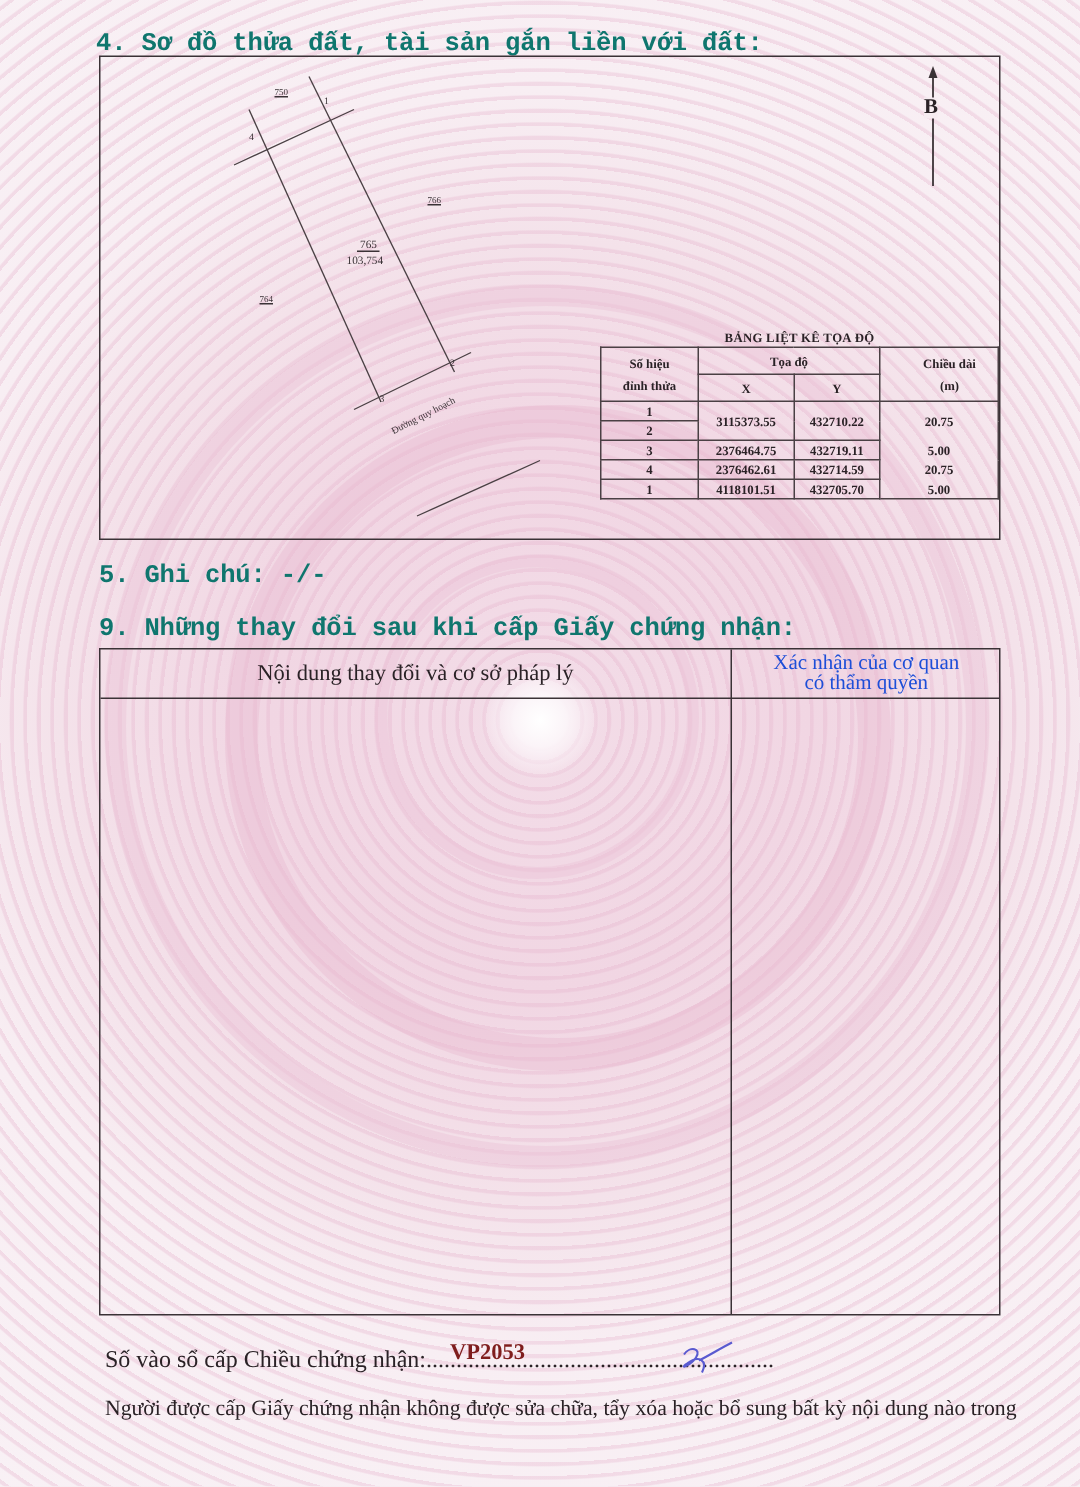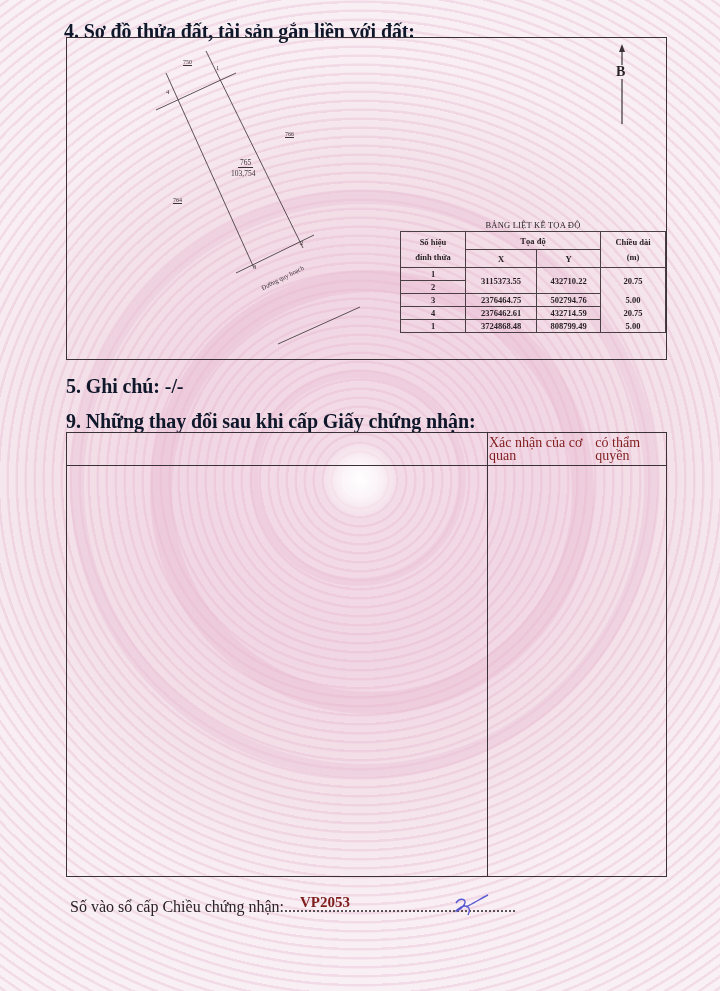--- a/index.html
+++ b/index.html
@@ -16,32 +16,32 @@
       repeating-radial-gradient(circle at 360px 480px, rgba(230,180,205,0.35) 0px, rgba(230,180,205,0.35) 2px, transparent 3px, transparent 9px),
       radial-gradient(circle at 360px 480px, #f3dde8 0px, #f1d6e3 180px, #f4e2ea 320px, #f8eef3 420px, #f9f2f6 700px);
   }
   .bg-ring {
     position: absolute; border-radius: 50%; z-index: 0;
     border: 14px solid rgba(235,195,215,0.45);
   }
   .content { position: absolute; inset: 0; z-index: 1; }
 
   .h-section {
-    position: absolute; font-weight: bold; font-size: 20px; color: #0f172a;
-    letter-spacing: -0.1px; white-space: nowrap;
+    position: absolute; font-weight: bold; font-size: 17px; color: #0f766e;
+    letter-spacing: -0.1px; white-space: nowrap; font-family: Liberation Mono, monospace;
   }
   .map-box {
     position: absolute; left: 66px; top: 37px; width: 599px; height: 321px;
     border: 1.5px solid #3a3236;
   }
   .map-svg { position: absolute; left: 0; top: 0; }
 
   .coord-title {
     position: absolute; left: 400px; top: 220px; width: 266px; text-align: center;
-    font-size: 8.5px; font-weight: normal; color: #2a2226; letter-spacing: 0.2px;
+    font-size: 8.5px; font-weight: bold; color: #2a2226; letter-spacing: 0.2px;
   }
   table.coords {
     position: absolute; left: 400px; top: 231px; width: 266px;
     border-collapse: collapse; font-size: 8.5px; font-weight: bold; color: #2a2226;
   }
   table.coords td, table.coords th {
     border: 1px solid #4a4044; text-align: center; padding: 0; height: 12px; font-weight: bold;
   }
   table.coords th { height: 17px; }
 
@@ -53,22 +53,22 @@
     position: absolute; left: 0; top: 0; right: 0; height: 32px;
     border-bottom: 1.5px solid #3a3236;
   }
   .col-divider { position: absolute; left: 420px; top: 0; bottom: 0; border-left: 1.5px solid #3a3236; }
   .head-left {
     position: absolute; left: 0; top: 0; width: 420px; height: 32px;
     display: flex; align-items: center; justify-content: center; font-size: 15px; color: #2a2226;
   }
   .head-right {
     position: absolute; left: 422px; top: 0; right: 0; height: 32px;
-    display: flex; flex-direction: row; align-items: center; justify-content: center;
-    font-size: 14px; line-height: 13px; color: #7f1d1d;
+    display: flex; flex-direction: column; align-items: center; justify-content: center;
+    font-size: 14px; line-height: 13px; color: #1d4ed8;
   }
 
   .reg-line {
     position: absolute; left: 70px; top: 898px; font-size: 16px; color: #2a2226; white-space: nowrap;
   }
   .reg-dots { color: #2a2226; }
   .reg-code { position: absolute; left: 300px; top: 894px; font-weight: bold; font-size: 15px; color: #7f1d1d; }
   .signature { position: absolute; left: 448px; top: 893px; }
   .notice {
     position: absolute; left: 70px; top: 930px; width: 620px; font-size: 14.5px; line-height: 19px; color: #2a2226;
@@ -114,75 +114,77 @@
 
   <div class="coord-title">BẢNG LIỆT KÊ TỌA ĐỘ</div>
   <table class="coords">
     <tbody>
         <tr>
       <th rowspan="2" style="width:64px;margin-top:45px;">
         <div>Số hiệu</div>
         <div style="margin-top:5px;">đỉnh thửa</div>
       </th>
       <th colspan="2">Tọa độ</th>
-      <th rowspan="2" style="width:64px;">
+      <th rowspan="2" style="width:64px;padding-left:14px;">
         <div>Chiều dài</div>
         <div style="margin-top:5px;">(m)</div>
       </th>
     </tr>
     <tr>
       <th>X</th>
       <th>Y</th>
     </tr>
     <tr>
       <td>1</td>
       <td rowspan="2">3115373.55</td>
       <td rowspan="2">432710.22</td>
       <td rowspan="2" style="border-bottom:none;">20.75</td>
     </tr>
     <tr>
       <td>2</td>
     </tr>
     <tr>
       <td>3</td>
       <td>2376464.75</td>
-      <td>502794.76</td>
+      <td>432719.11</td>
       <td style="border-top:none;border-bottom:none;">5.00</td>
     </tr>
     <tr>
       <td>4</td>
       <td>2376462.61</td>
       <td>432714.59</td>
       <td style="border-top:none;border-bottom:none;">20.75</td>
     </tr>
     <tr>
       <td>1</td>
-      <td>3724868.48</td>
-      <td>808799.49</td>
+      <td>4118101.51</td>
+      <td>432705.70</td>
       <td style="border-top:none;">5.00</td>
     </tr>
   </tbody>
     </table>
 
   <div class="h-section" style="left:66px;top:375px;">5. Ghi chú: -/-</div>
 
   <div class="h-section" style="left:66px;top:410px;">9. Những thay đổi sau khi cấp Giấy chứng nhận:</div>
 
   <div class="changes-table">
     <div class="changes-head"></div>
     <div class="col-divider"></div>
+    <div class="head-left">Nội dung thay đổi và cơ sở pháp lý</div>
     <div class="head-right">
       <span>Xác nhận của cơ quan</span>
       <span>có thẩm quyền</span>
     </div>
   </div>
 
   <div class="reg-line">
     <span>Số vào sổ cấp Chiều chứng nhận:</span><span class="reg-dots">..........................................................</span>
   </div>
   <div class="reg-code">VP2053</div>
   <svg class="signature" width="42" height="30" viewBox="0 0 42 30">
     <path d="M8 10 C12 4, 20 6, 16 12 C12 18, 4 20, 10 16 C18 10, 24 14, 20 22 M18 14 C26 10, 32 6, 40 2" fill="none" stroke="#5a5ad0" stroke-width="1.4"></path>
   </svg>
 
   <div class="notice">
+    <div>Người được cấp Giấy chứng nhận không được sửa chữa, tẩy xóa hoặc bổ sung bất kỳ nội dung nào trong</div>
   </div>
 </div>
 
 </body></html>

